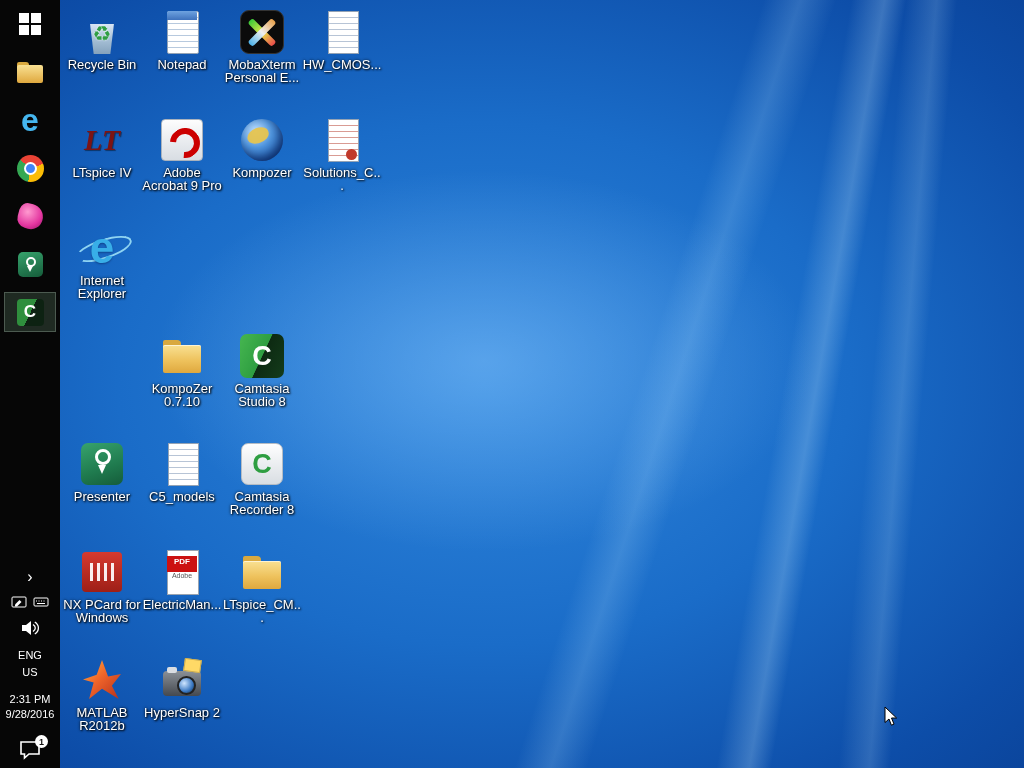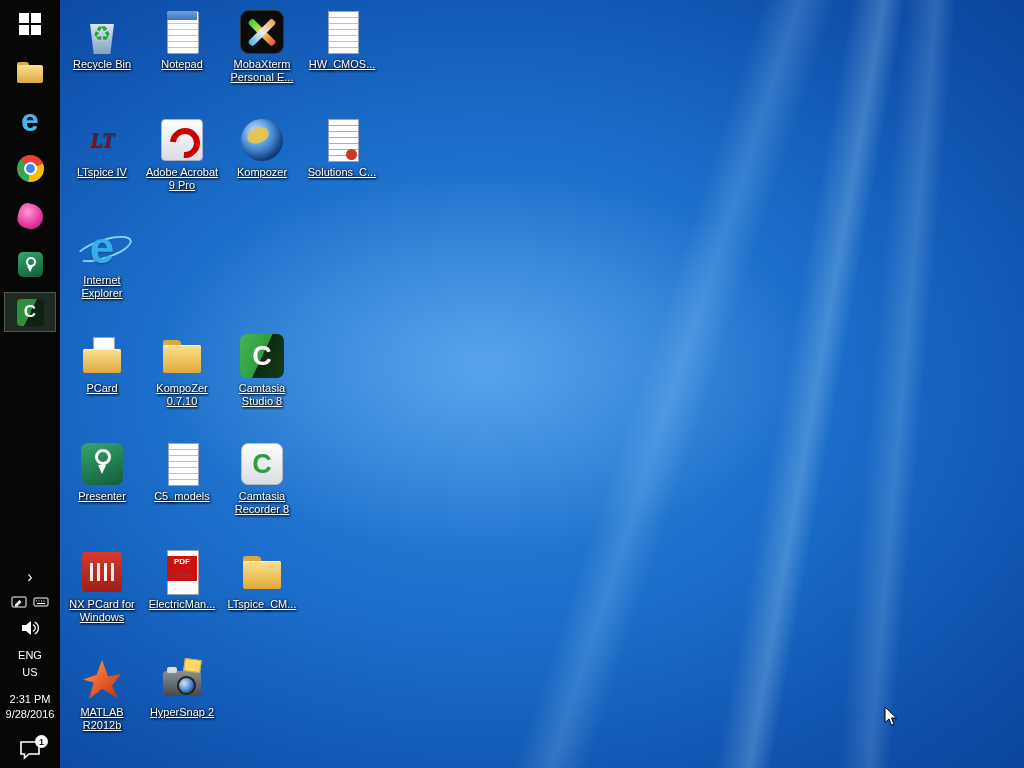--- a/index.html
+++ b/index.html
@@ -12,37 +12,37 @@
       radial-gradient(ellipse 55% 40% at 44% 47%, rgba(140,200,255,.45), rgba(140,200,255,0) 62%),
       linear-gradient(108deg, rgba(255,255,255,0) 58%, rgba(180,225,255,.20) 61%, rgba(255,255,255,0) 64%),
       linear-gradient(100deg, rgba(255,255,255,0) 72%, rgba(200,235,255,.25) 75%, rgba(255,255,255,0) 77%),
       linear-gradient(95deg, rgba(255,255,255,0) 82%, rgba(200,235,255,.18) 85%, rgba(255,255,255,0) 87%),
       radial-gradient(ellipse 95% 85% at 44% 50%, #2f86dc 0%, #1a6cc8 40%, #0d4da8 72%, #083a8c 100%);
   }
 
   
   .dicon { position:absolute; width:80px; left:calc(var(--c)*80px + 2px); top:calc(var(--r)*108px + 8px); text-align:center; }
   .ic { width:48px; height:48px; margin:0 auto 2px; position:relative; display:flex; align-items:center; justify-content:center; }
-  .lbl { font-size:11px; line-height:13px; color:#fff; text-shadow:1px 1px 2px #000, 0 0 3px rgba(0,0,0,.9); word-wrap:break-word;text-decoration:underline; }
+  .lbl { font-size:13px; line-height:13px; color:#fff; text-shadow:1px 1px 2px #000, 0 0 3px rgba(0,0,0,.9); word-wrap:break-word; }
   .g { position:relative; z-index:2; }
 
   .ic-recycle::before { content:""; position:absolute; bottom:2px; left:11px; width:26px; height:30px;
     background:linear-gradient(180deg,#eaf3fb 0%,#b9cede 45%,#8fa9bd 100%); clip-path:polygon(4% 0,96% 0,82% 100%,18% 100%); opacity:.92; }
   .ic-recycle .g { font-size:21px; color:#2f9e44; margin-top:4px; text-shadow:0 0 2px #fff; }
 
   .ic-notepad::before { content:""; position:absolute; top:3px; left:9px; width:30px; height:41px; border:1px solid #94a3b5; border-radius:2px;
     background:repeating-linear-gradient(180deg, rgba(0,0,0,0) 0 5px, #b7c9de 5px 6px), #fff; }
   .ic-notepad::after { content:""; position:absolute; top:3px; left:9px; width:30px; height:9px; background:linear-gradient(180deg,#6ea3e0,#3f72bd); border-radius:2px 2px 0 0; }
 
   .ic-doc::before, .ic-doc-red::before { content:""; position:absolute; top:3px; left:10px; width:29px; height:41px; border:1px solid #94a3b5;
     background:repeating-linear-gradient(180deg, rgba(0,0,0,0) 0 5px, #b7c4d6 5px 6px), #fff; }
   .ic-doc-red::before { background:repeating-linear-gradient(180deg, rgba(0,0,0,0) 0 5px, #d99b93 5px 6px), #fff; }
   .ic-doc-red::after { content:""; position:absolute; bottom:4px; right:9px; width:11px; height:11px; border-radius:50%; background:#c1392b; z-index:2; }
 
-  .ic-ltspice .g { font-family:"Liberation Serif", serif; font-style:italic; font-weight:bold; font-size:20px; color:#7c1414; text-shadow:1px 1px 1px rgba(0,0,0,.45); }
+  .ic-ltspice .g { font-family:"Liberation Serif", serif; font-style:italic; font-weight:bold; font-size:30px; color:#7c1414; text-shadow:1px 1px 1px rgba(0,0,0,.45); }
 
   .ic-acrobat::before { content:""; position:absolute; inset:3px; background:linear-gradient(180deg,#fdfdfd,#d8dde3); border:1px solid #a9b2bd; border-radius:4px; }
   .ic-acrobat::after { content:""; position:absolute; top:12px; left:12px; width:18px; height:18px; border:6px solid #c00; border-left-color:transparent; border-radius:50%; transform:rotate(-40deg); }
 
   .ic-globe::before { content:""; position:absolute; top:3px; left:3px; width:42px; height:42px; border-radius:50%;
     background:radial-gradient(circle at 35% 30%, #c2e1ff 0%, #4f94dd 40%, #1d5bb0 75%, #0f3f86 100%); box-shadow:inset -3px -4px 8px rgba(0,0,30,.45); }
   .ic-globe::after { content:""; position:absolute; top:12px; left:9px; width:22px; height:15px; background:#e6c44f; border-radius:60% 40% 55% 45%; transform:rotate(-15deg); opacity:.95; }
 
   .ic-ie .g { font-size:44px; font-weight:bold; color:#38aee8; line-height:44px; text-shadow:0 1px 2px rgba(0,0,40,.35); }
   .ic-ie::after { content:""; position:absolute; top:15px; left:-3px; width:54px; height:16px; border:2px solid #8fd4f2; border-left-color:transparent; border-radius:50%; transform:rotate(-18deg); }
@@ -69,21 +69,21 @@
   .ic-mobax::before { content:""; position:absolute; inset:2px; border-radius:9px; background:#0b0b0b; border:1px solid #333; }
   .ic-mobax .x1, .ic-mobax .x2 { position:absolute; top:21px; left:7px; width:34px; height:7px; border-radius:3px; z-index:2; }
   .ic-mobax .x1 { background:linear-gradient(90deg,#37c837,#e8e84a,#e84a4a); transform:rotate(45deg); }
   .ic-mobax .x2 { background:linear-gradient(90deg,#4ab0e8,#f0f0f0,#e8a04a); transform:rotate(-45deg); }
 
   .ic-nx::before { content:""; position:absolute; inset:4px; border-radius:4px; background:linear-gradient(180deg,#d63a2f,#9e1f17); }
   .ic-nx::after { content:""; position:absolute; top:15px; left:12px; width:25px; height:18px; z-index:2;
     background:repeating-linear-gradient(90deg, rgba(255,255,255,.92) 0 3px, rgba(0,0,0,0) 3px 7px); }
 
   .ic-pdf::before { content:""; position:absolute; top:2px; left:9px; width:30px; height:43px; background:#fff; border:1px solid #99a3b0; }
-  .ic-pdf .band { position:absolute; top:8px; left:9px; width:30px; height:25px; background:#c11; color:#fff; font-size:8px; font-weight:bold; text-align:center; line-height:12px; z-index:2; }
+  .ic-pdf .band { position:absolute; top:8px; left:9px; width:30px; height:16px; background:#c11; color:#fff; font-size:8px; font-weight:bold; text-align:center; line-height:12px; z-index:2; }
   .ic-pdf .adobe { position:absolute; top:24px; left:9px; width:30px; text-align:center; font-size:7px; color:#555; z-index:2; }
 
   .ic-matlab::before { content:""; position:absolute; top:4px; left:5px; width:38px; height:39px;
     background:linear-gradient(135deg,#ffb23e 0%,#f0652a 45%,#b5301c 100%);
     clip-path:polygon(50% 0, 66% 42%, 100% 36%, 76% 66%, 94% 100%, 50% 74%, 16% 100%, 28% 58%, 0 50%, 36% 38%); }
 
   .ic-hypersnap .photo { position:absolute; top:3px; right:5px; width:17px; height:13px; background:#ffd966; border:1px solid #c9a94e; transform:rotate(8deg); }
   .ic-hypersnap::before { content:""; position:absolute; top:15px; left:5px; width:38px; height:25px; border-radius:4px; background:linear-gradient(180deg,#8a9097,#45494f); }
   .ic-hypersnap::after { content:""; position:absolute; top:20px; left:19px; width:15px; height:15px; border-radius:50%; border:2px solid #222; z-index:2;
     background:radial-gradient(circle at 35% 35%, #cfe6ff, #3a78c2 60%, #112233); }
@@ -241,24 +241,20 @@
       <div class="lbl">Solutions_C...</div>
     </div>
 
     <div class="dicon" style="--r:2;--c:0">
       <div class="ic ic-ie">
           <span class="g">e</span>
         </div>
       <div class="lbl">Internet Explorer</div>
     </div>
 
-    <div class="dicon" style="--r:3;--c:0">
-      <div class="ic ic-folder-doc"></div>
-      <div class="lbl">PCard</div>
-    </div>
     <div class="dicon" style="--r:3;--c:1">
       <div class="ic ic-folder"></div>
       <div class="lbl">KompoZer 0.7.10</div>
     </div>
     <div class="dicon" style="--r:3;--c:2">
       <div class="ic ic-camtasia-s">
           <span class="g">C</span>
         </div>
       <div class="lbl">Camtasia Studio 8</div>
     </div>

